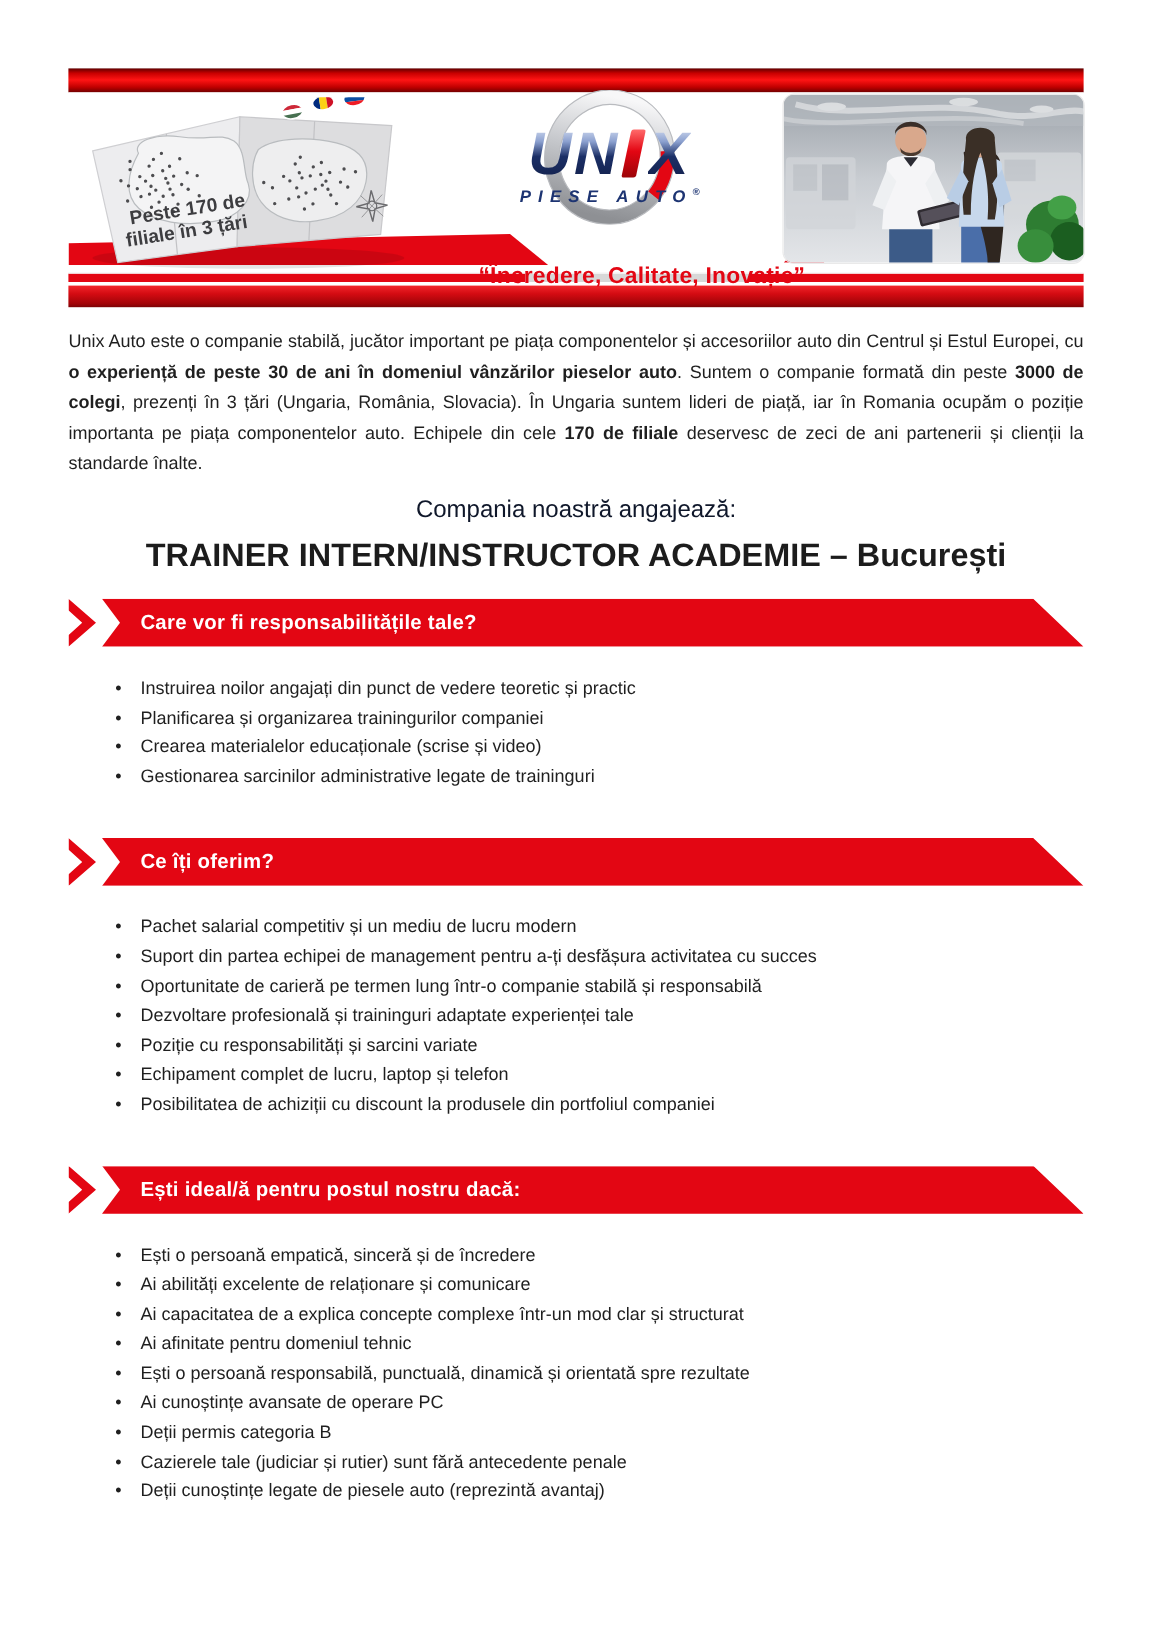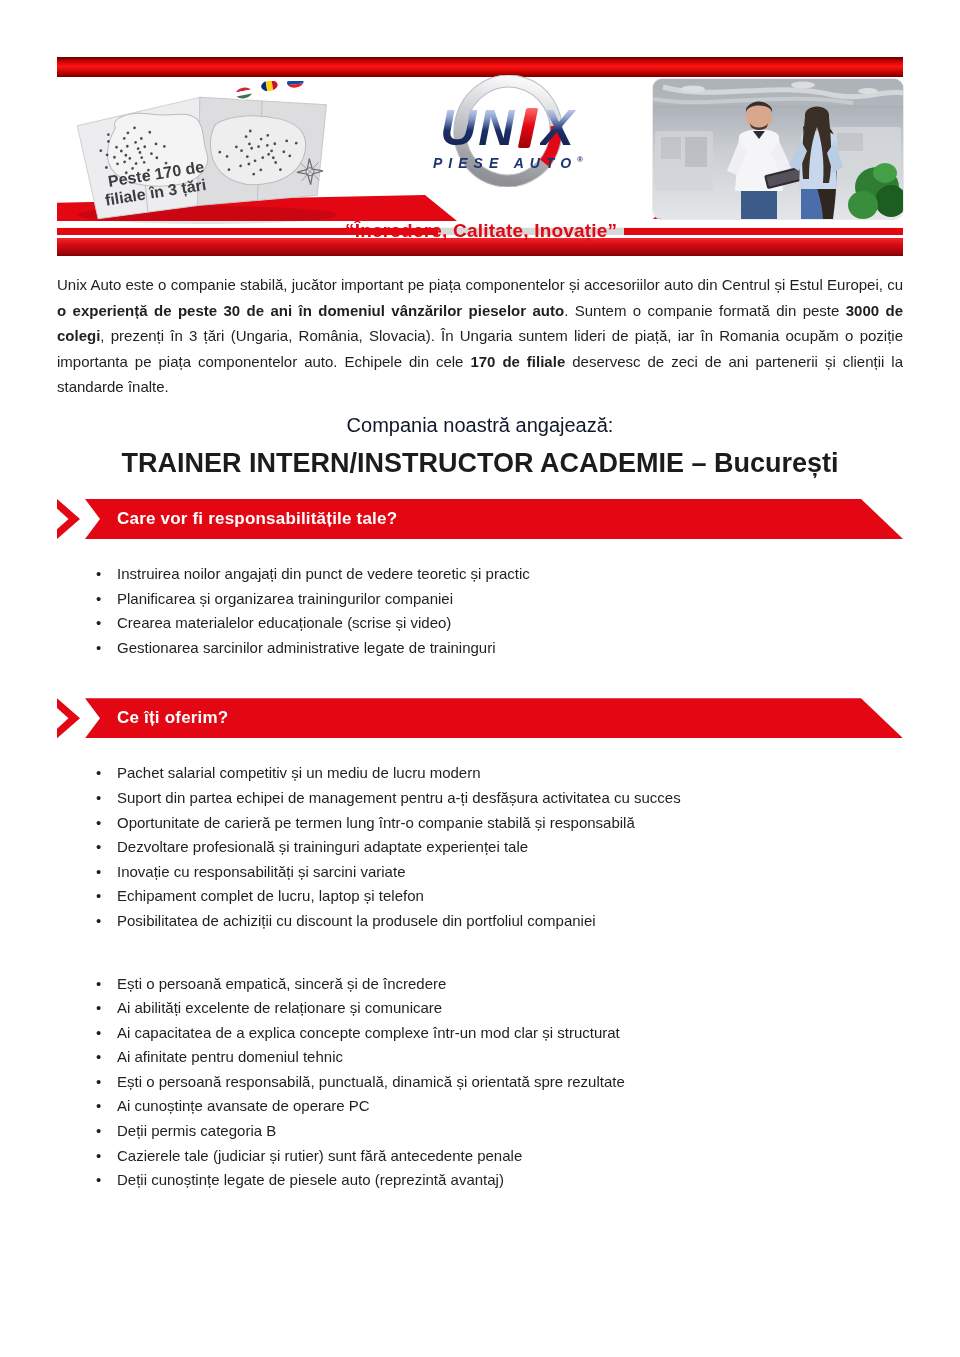--- a/index.html
+++ b/index.html
@@ -47,21 +47,21 @@
   }
   .piese-auto {
     position: absolute; left: 0; top: 78px; width: 100%;
     font-size: 14px; font-weight: bold; font-style: italic; letter-spacing: 6px;
     color: var(--navy, #1d3472);
   }
   .piese-auto sup { font-size: 8px; letter-spacing: 0; }
   .tagline {
     position: absolute; left: -8px; bottom: 4px; width: 326px;
     font-size: 19px; font-weight: bold; color: var(--accent-red, #e30613);
-    letter-spacing: 0.2px; white-space: nowrap; text-align: left;
+    letter-spacing: 0.2px; white-space: nowrap; text-align: right;
   }
 
   .photo-wrap {
     position: absolute; right: 0; top: 2px; width: 250px; height: 140px; z-index: 3;
     border-radius: 9px; overflow: hidden; box-shadow: 0 0 0 1px #e9e9e9;
   }
 
   .banner-band {
     position: absolute; left: 0; top: 170px; width: 100%; height: 8px;
     background: linear-gradient(90deg,
@@ -364,27 +364,33 @@
         <span class="chev"></span>
         <div class="sec-banner">
           <span class="sec-heading">Ce îți oferim?</span>
         </div>
       </div>
       <ul class="bullets">
           <li>Pachet salarial competitiv și un mediu de lucru modern</li>
           <li>Suport din partea echipei de management pentru a-ți desfășura activitatea cu succes</li>
           <li>Oportunitate de carieră pe termen lung într-o companie stabilă și responsabilă</li>
           <li>Dezvoltare profesională și traininguri adaptate experienței tale</li>
-          <li>Inovație cu responsabilități și sarcini variate</li>
+          <li>Poziție cu responsabilități și sarcini variate</li>
           <li>Echipament complet de lucru, laptop și telefon</li>
           <li>Posibilitatea de achiziții cu discount la produsele din portfoliul companiei</li>
         </ul>
     </section>
 
     <section class="job-section">
+      <div class="sec-banner-row">
+        <span class="chev"></span>
+        <div class="sec-banner">
+          <span class="sec-heading">Ești ideal/ă pentru postul nostru dacă:</span>
+        </div>
+      </div>
       <ul class="bullets">
           <li>Ești o persoană empatică, sinceră și de încredere</li>
           <li>Ai abilități excelente de relaționare și comunicare</li>
           <li>Ai capacitatea de a explica concepte complexe într-un mod clar și structurat</li>
           <li>Ai afinitate pentru domeniul tehnic</li>
           <li>Ești o persoană responsabilă, punctuală, dinamică și orientată spre rezultate</li>
           <li>Ai cunoștințe avansate de operare PC</li>
           <li>Deții permis categoria B</li>
           <li>Cazierele tale (judiciar și rutier) sunt fără antecedente penale</li>
           <li>Deții cunoștințe legate de piesele auto (reprezintă avantaj)</li>

